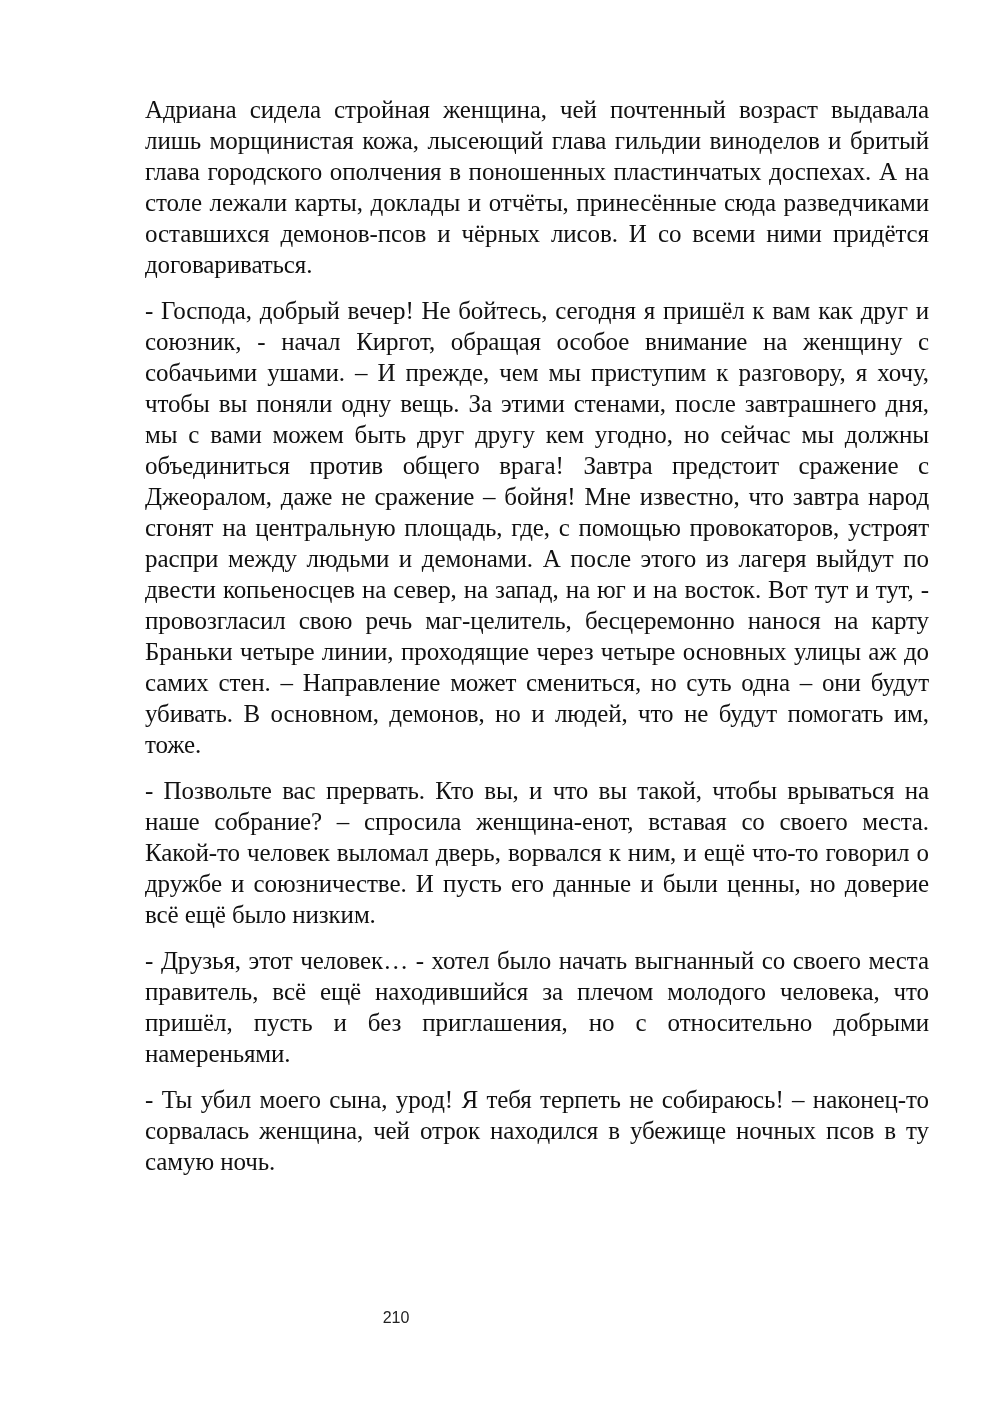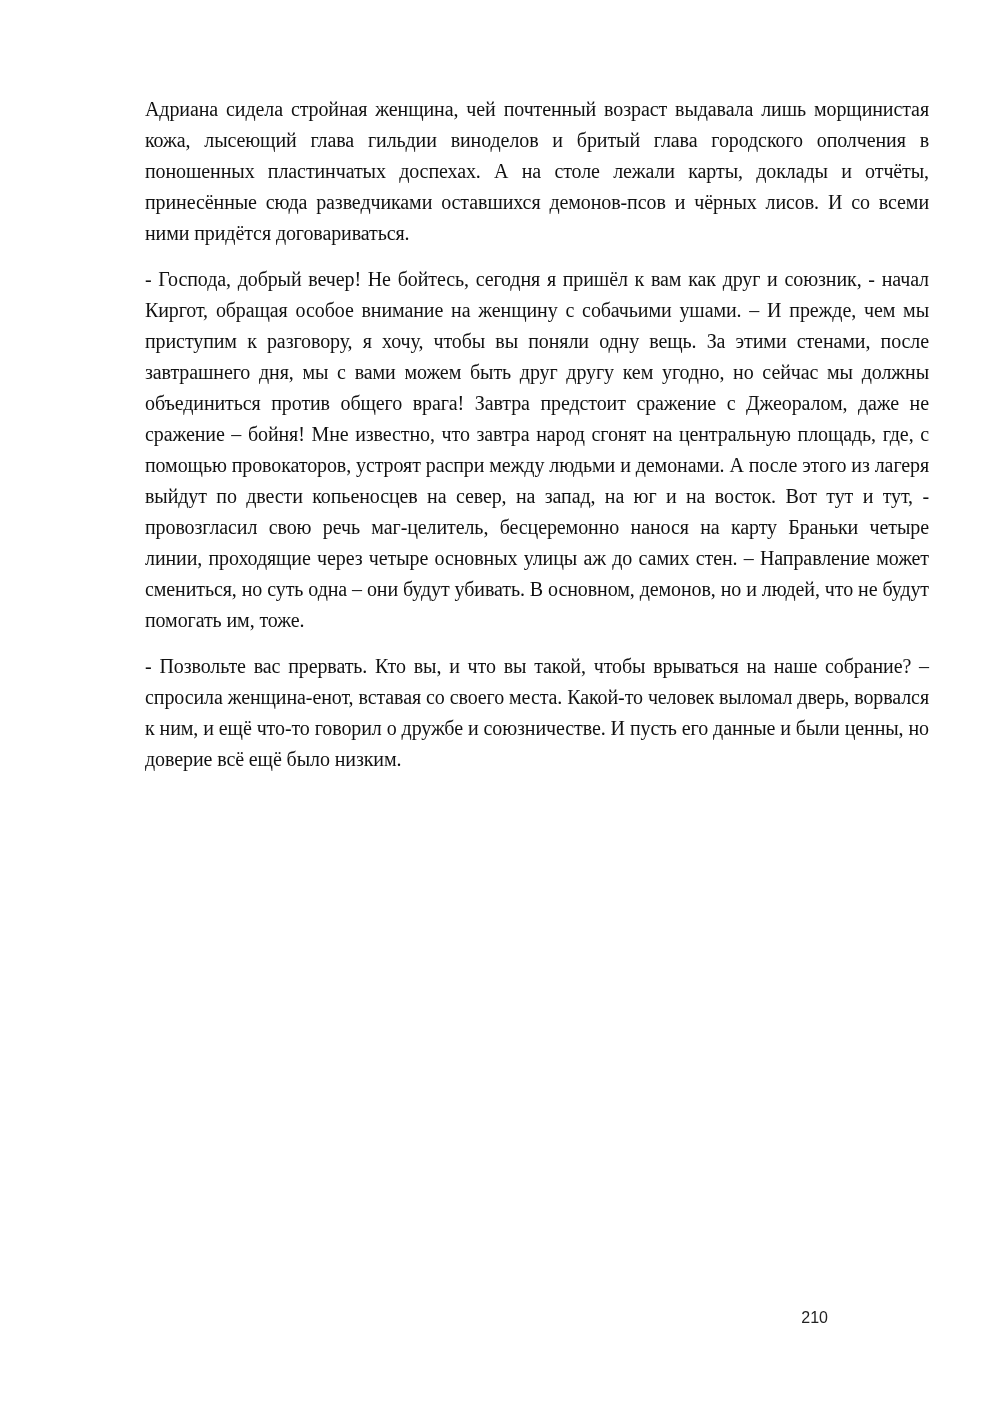--- a/index.html
+++ b/index.html
@@ -15,41 +15,42 @@
       color: #111111;
     }
     .page {
       position: absolute;
       left: 145px;
       top: 94px;
       width: 784px;
     }
     .para {
       font-family: "Liberation Serif", serif;
-      font-size: 20px;
+      font-size: 25px;
       line-height: 31px;
       text-align: justify;
       margin: 0 0 15px 0;
       letter-spacing: -0.1px;
       word-spacing: 0px;
     }
     .page-number {
       position: absolute;
       left: 0;
       width: 792px;
       top: 1309px;
-      text-align: right;
+      text-align: center;
       font-family: "Liberation Sans", sans-serif;
       font-size: 16px;
       color: #222222;
-      padding-left: 36px;
     }
   </style>
 </head>
 <body>
 
 <div class="page">
   <p class="para">Адриана сидела стройная женщина, чей почтенный возраст выдавала лишь морщинистая кожа, лысеющий глава гильдии виноделов и бритый глава городского ополчения в поношенных пластинчатых доспехах. А на столе лежали карты, доклады и отчёты, принесённые сюда разведчиками оставшихся демонов-псов и чёрных лисов. И со всеми ними придётся договариваться.</p>
   <p class="para">- Господа, добрый вечер! Не бойтесь, сегодня я пришёл к вам как друг и союзник, - начал Киргот, обращая особое внимание на женщину с собачьими ушами. – И прежде, чем мы приступим к разговору, я хочу, чтобы вы поняли одну вещь. За этими стенами, после завтрашнего дня, мы с вами можем быть друг другу кем угодно, но сейчас мы должны объединиться против общего врага! Завтра предстоит сражение с Джеоралом, даже не сражение – бойня! Мне известно, что завтра народ сгонят на центральную площадь, где, с помощью провокаторов, устроят распри между людьми и демонами. А после этого из лагеря выйдут по двести копьеносцев на север, на запад, на юг и на восток. Вот тут и тут, - провозгласил свою речь маг-целитель, бесцеремонно нанося на карту Браньки четыре линии, проходящие через четыре основных улицы аж до самих стен. – Направление может смениться, но суть одна – они будут убивать. В основном, демонов, но и людей, что не будут помогать им, тоже.</p>
   <p class="para">- Позвольте вас прервать. Кто вы, и что вы такой, чтобы врываться на наше собрание? – спросила женщина-енот, вставая со своего места. Какой-то человек выломал дверь, ворвался к ним, и ещё что-то говорил о дружбе и союзничестве. И пусть его данные и были ценны, но доверие всё ещё было низким.</p>
+  <p class="para">- Друзья, этот человек… - хотел было начать выгнанный со своего места правитель, всё ещё находившийся за плечом молодого человека, что пришёл, пусть и без приглашения, но с относительно добрыми намереньями.</p>
+  <p class="para">- Ты убил моего сына, урод! Я тебя терпеть не собираюсь! – наконец-то сорвалась женщина, чей отрок находился в убежище ночных псов в ту самую ночь.</p>
 </div>
 
 <div class="page-number">210</div>
 
 </body></html>

